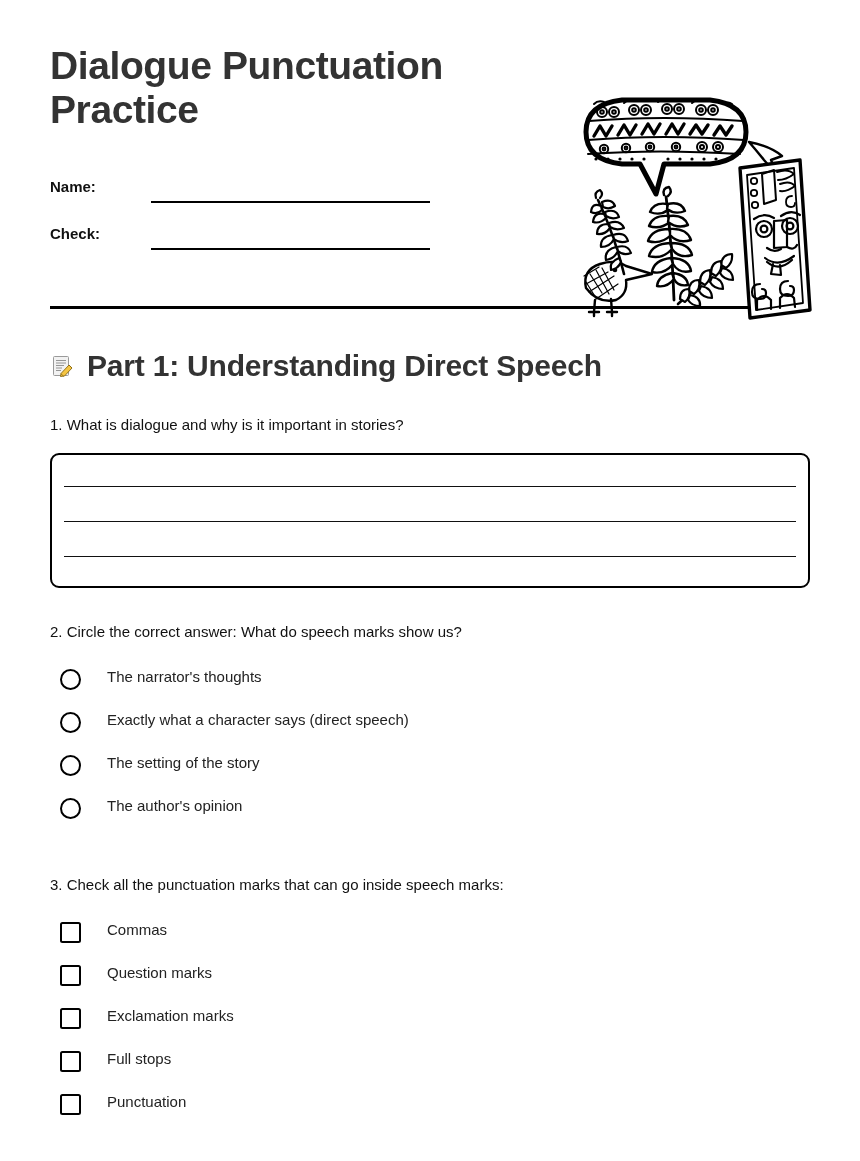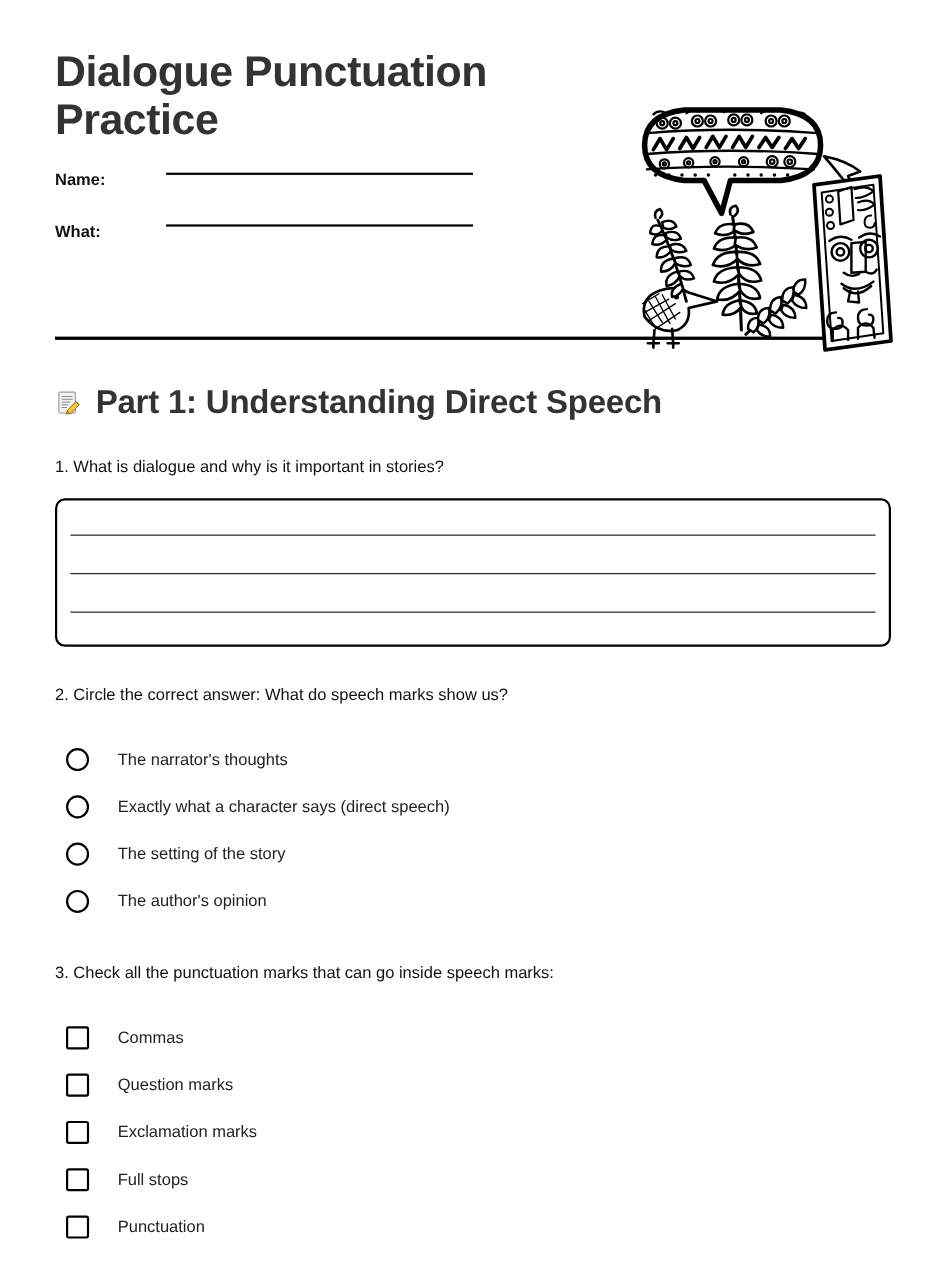--- a/index.html
+++ b/index.html
@@ -39,20 +39,21 @@
     letter-spacing: -0.4px;
     margin: 0;
     width: 470px;
   }
   .fields {
     margin-top: 24px;
     width: 380px;
   }
   .field-row {
     display: flex;
+    align-items: flex-end;
     height: 47px;
     gap: 31px;
   }
   .field-label {
     font-size: 15px;
     font-weight: bold;
     color: #111111;
     width: 70px;
     flex: 0 0 70px;
     padding-bottom: 9px;
@@ -137,21 +138,20 @@
   .answer-line.l1 { top: 31px; }
   .answer-line.l2 { top: 66px; }
   .answer-line.l3 { top: 101px; }
 
   
   .options {
     margin-top: 28px;
   }
   .option-row {
     display: flex;
-    align-items: center;
     height: 43px;
     padding-left: 10px;
   }
   .radio-mark {
     width: 21px;
     height: 21px;
     border: 2.6px solid #000000;
     border-radius: 50%;
     box-sizing: border-box;
     flex: 0 0 21px;
@@ -182,21 +182,21 @@
     <h1 class="doc-title">Dialogue Punctuation Practice</h1>
 
     <div class="fields">
 
       <div class="field-row">
         <span class="field-label">Name:</span>
         <span class="field-line"></span>
       </div>
 
       <div class="field-row">
-        <span class="field-label">What:</span>
+        <span class="field-label">Check:</span>
         <span class="field-line"></span>
       </div>
 
     </div>
 
     <div class="illustration">
       <svg viewBox="0 0 250 240" xmlns="http://www.w3.org/2000/svg" fill="none" stroke="#000" stroke-width="2.6" stroke-linecap="round" stroke-linejoin="round">
 
         <g>
           <path d="M18 44 Q18 16 54 12 L142 12 Q178 16 178 44 Q178 72 142 76 L96 76 L88 106 L72 76 L54 76 Q18 72 18 44 Z" fill="#fff" stroke="#000" stroke-width="5"></path>

